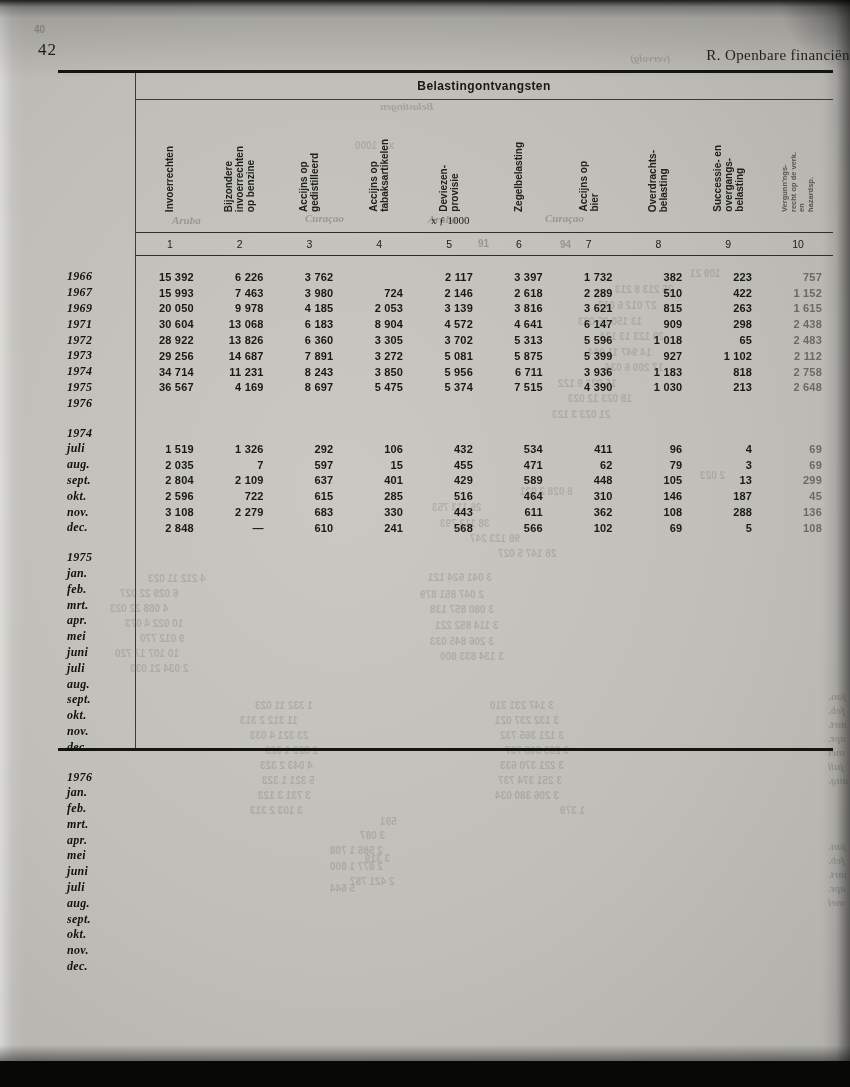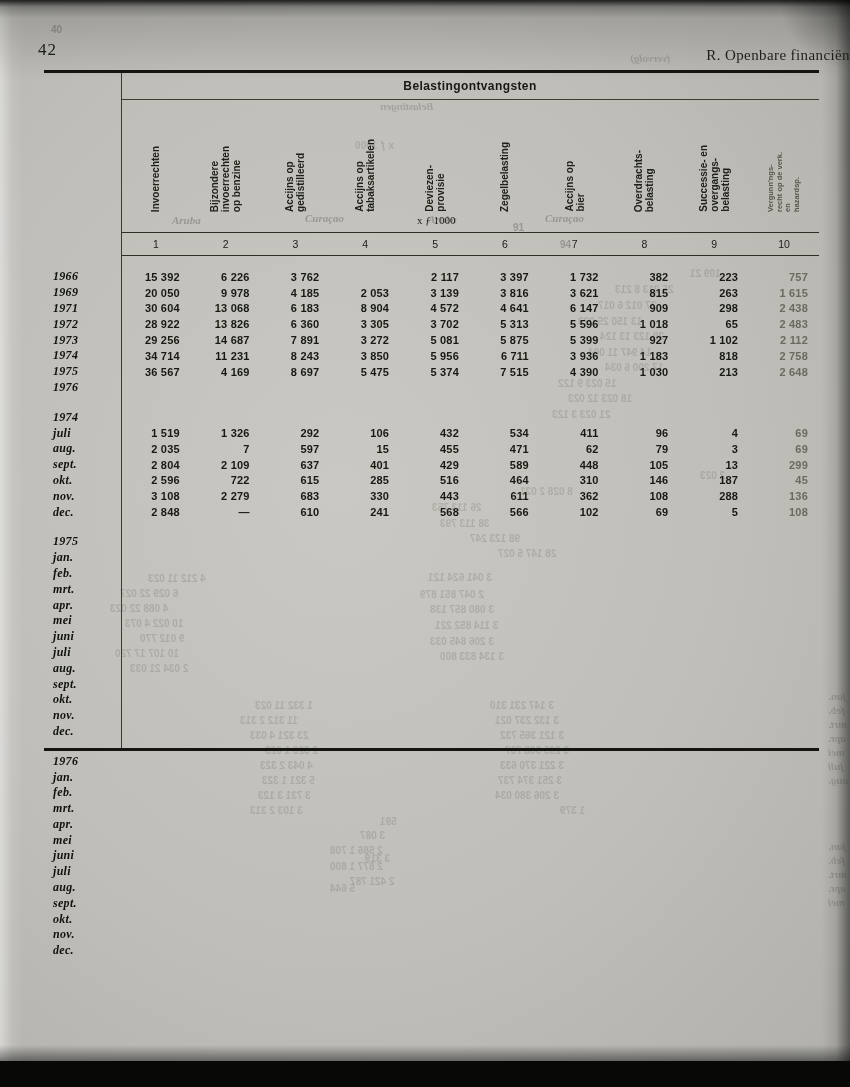--- a/index.html
+++ b/index.html
@@ -14,21 +14,21 @@
       radial-gradient(ellipse at 40% 45%, #c9c8c2 0%, #bfbeb9 55%, #b0afaa 100%);
     font-family:"Liberation Sans",sans-serif;
   }
   .bottom-fade{position:absolute;left:0;right:0;bottom:26px;height:16px;
     background:linear-gradient(0deg, rgba(0,0,0,.45), rgba(0,0,0,0));}
   .bottom-bar{position:absolute;left:0;right:0;bottom:0;height:26px;background:#080807;}
 
   .page-number{position:absolute;left:38px;top:40px;font:400 17px "Liberation Serif",serif;color:#1c1c16;letter-spacing:1px;}
   .section-title{position:absolute;right:0px;top:47px;font:400 15px "Liberation Serif",serif;color:#1f1f19;white-space:nowrap;letter-spacing:.4px;}
 
-  .tablewrap{position:absolute;left:44px;top:70px;width:775px;height:681px;box-sizing:border-box;
+  .tablewrap{position:absolute;left:58px;top:70px;width:775px;height:681px;box-sizing:border-box;
     border-top:3px solid #15150f;border-bottom:3px solid #15150f;}
   .vrule{position:absolute;left:77px;top:0;bottom:0;width:1px;background:#3a3a33;}
 
   .title-row{margin-left:77px;height:26px;border-bottom:1px solid #3c3c35;
     display:flex;align-items:center;justify-content:center;
     font:700 12px "Liberation Sans",sans-serif;color:#191913;letter-spacing:.4px;}
 
   .hrow{margin-left:77px;display:grid;grid-template-columns:repeat(10,1fr);height:112px;}
   .hcell{display:flex;justify-content:center;align-items:flex-end;height:112px;overflow:hidden;}
   .hrot{writing-mode:vertical-rl;transform:rotate(180deg);
@@ -56,29 +56,29 @@
     font:700 10px "Liberation Sans",sans-serif;filter:blur(.4px);white-space:nowrap;}
   .ghost.gi{font:700 italic 11px "Liberation Serif",serif;color:rgba(40,40,34,.20);}
   .ghost.nm{transform:none;color:rgba(40,40,34,.28);}
 </style>
 </head>
 <body>
 
 <div class="scan">
 
   <div class="bleed">
-      <span class="ghost nm" style="left: 51px; top: 24px;">40</span>
+      <span class="ghost nm" style="left: 34px; top: 24px;">40</span>
       <span class="ghost gi" style="left: 630px; top: 52px;">(vervolg)</span>
       <span class="ghost gi" style="left: 380px; top: 100px;">Belastingen</span>
       <span class="ghost" style="left: 355px; top: 140px;">x ƒ 1000</span>
       <span class="ghost gi nm" style="left: 172px; top: 214px;">Aruba</span>
       <span class="ghost gi nm" style="left: 305px; top: 212px;">Curaçao</span>
       <span class="ghost gi nm" style="left: 428px; top: 213px;">Aruba</span>
       <span class="ghost gi nm" style="left: 545px; top: 212px;">Curaçao</span>
-      <span class="ghost nm" style="left: 478px; top: 222px; margin-left: 35px;">91</span>
+      <span class="ghost nm" style="left: 478px; top: 238px;">91</span>
       <span class="ghost nm" style="left: 560px; top: 239px;">94</span>
       <span class="ghost" style="left: 690px; top: 268px;">109 21</span>
       <span class="ghost" style="left: 615px; top: 284px;">25 213  8 213</span>
       <span class="ghost" style="left: 598px; top: 300px;">27 012  6 017</span>
       <span class="ghost" style="left: 578px; top: 316px;">13 150  25 023</span>
       <span class="ghost" style="left: 600px; top: 331px;">20 123  13 124</span>
       <span class="ghost" style="left: 588px; top: 347px;">14 947  11 004</span>
       <span class="ghost" style="left: 605px; top: 362px;">17 200  6 034</span>
       <span class="ghost" style="left: 558px; top: 378px;">15 023  9 122</span>
       <span class="ghost" style="left: 568px; top: 393px;">18 023  12 023</span>
@@ -237,20 +237,33 @@
           <div class="dcell c3">3 762</div>
           <div class="dcell c4"></div>
           <div class="dcell c5">2 117</div>
           <div class="dcell c6">3 397</div>
           <div class="dcell c7">1 732</div>
           <div class="dcell c8">382</div>
           <div class="dcell c9">223</div>
           <div class="dcell c10">757</div>
         </div>
         <div class="trow year">
+          <div class="rlabel">1967</div>
+          <div class="dcell c1">15 993</div>
+          <div class="dcell c2">7 463</div>
+          <div class="dcell c3">3 980</div>
+          <div class="dcell c4">724</div>
+          <div class="dcell c5">2 146</div>
+          <div class="dcell c6">2 618</div>
+          <div class="dcell c7">2 289</div>
+          <div class="dcell c8">510</div>
+          <div class="dcell c9">422</div>
+          <div class="dcell c10">1 152</div>
+        </div>
+        <div class="trow year">
           <div class="rlabel">1969</div>
           <div class="dcell c1">20 050</div>
           <div class="dcell c2">9 978</div>
           <div class="dcell c3">4 185</div>
           <div class="dcell c4">2 053</div>
           <div class="dcell c5">3 139</div>
           <div class="dcell c6">3 816</div>
           <div class="dcell c7">3 621</div>
           <div class="dcell c8">815</div>
           <div class="dcell c9">263</div>

